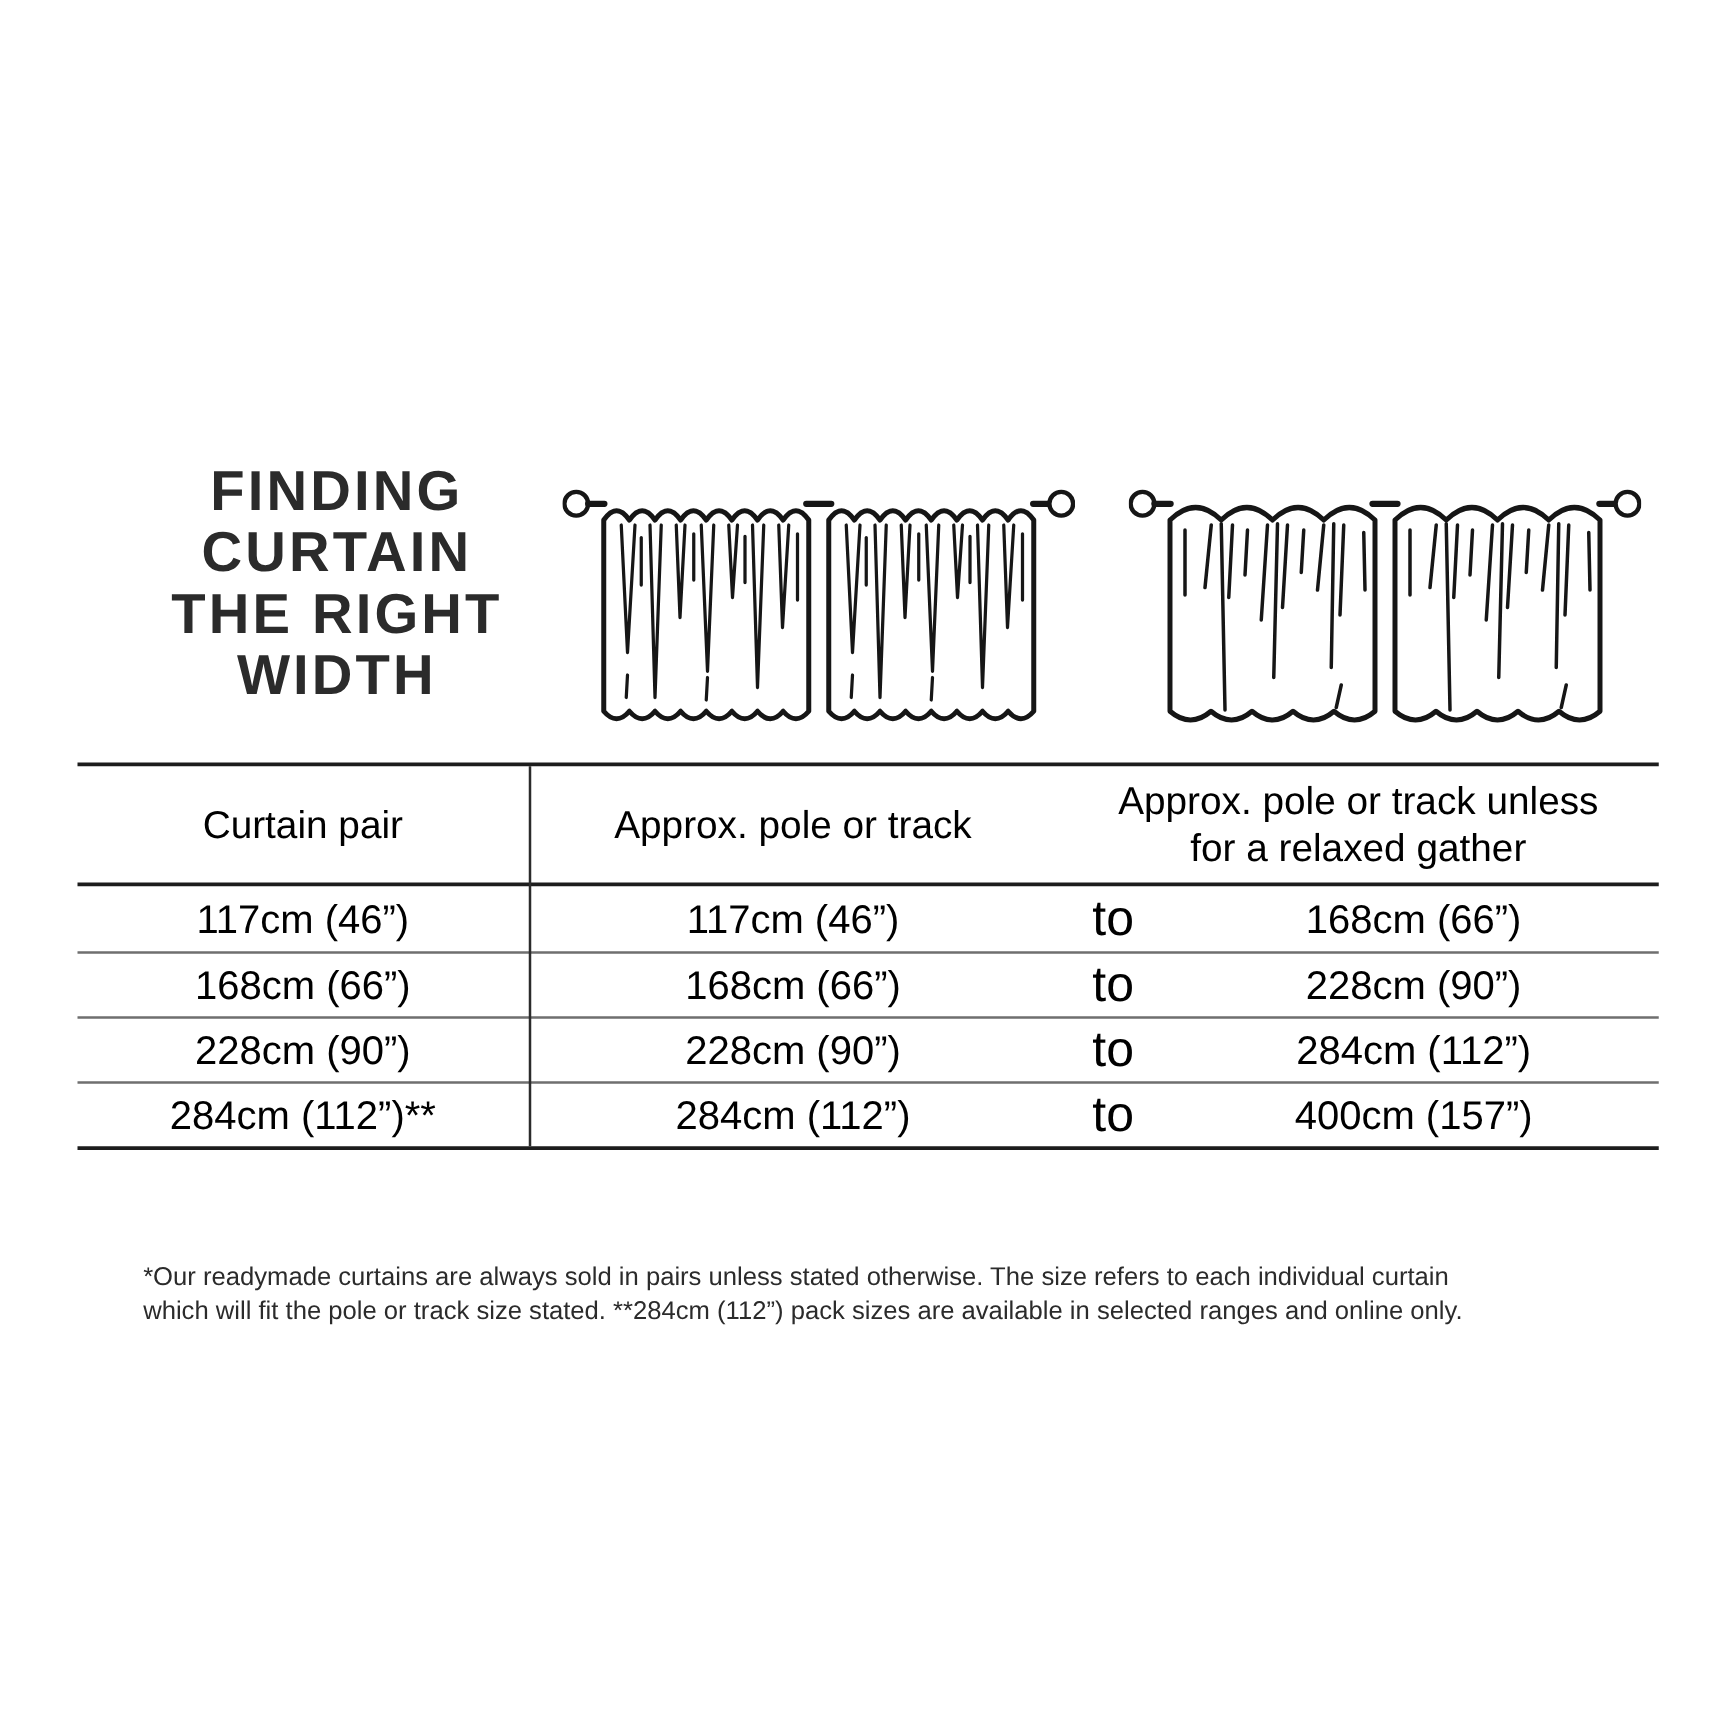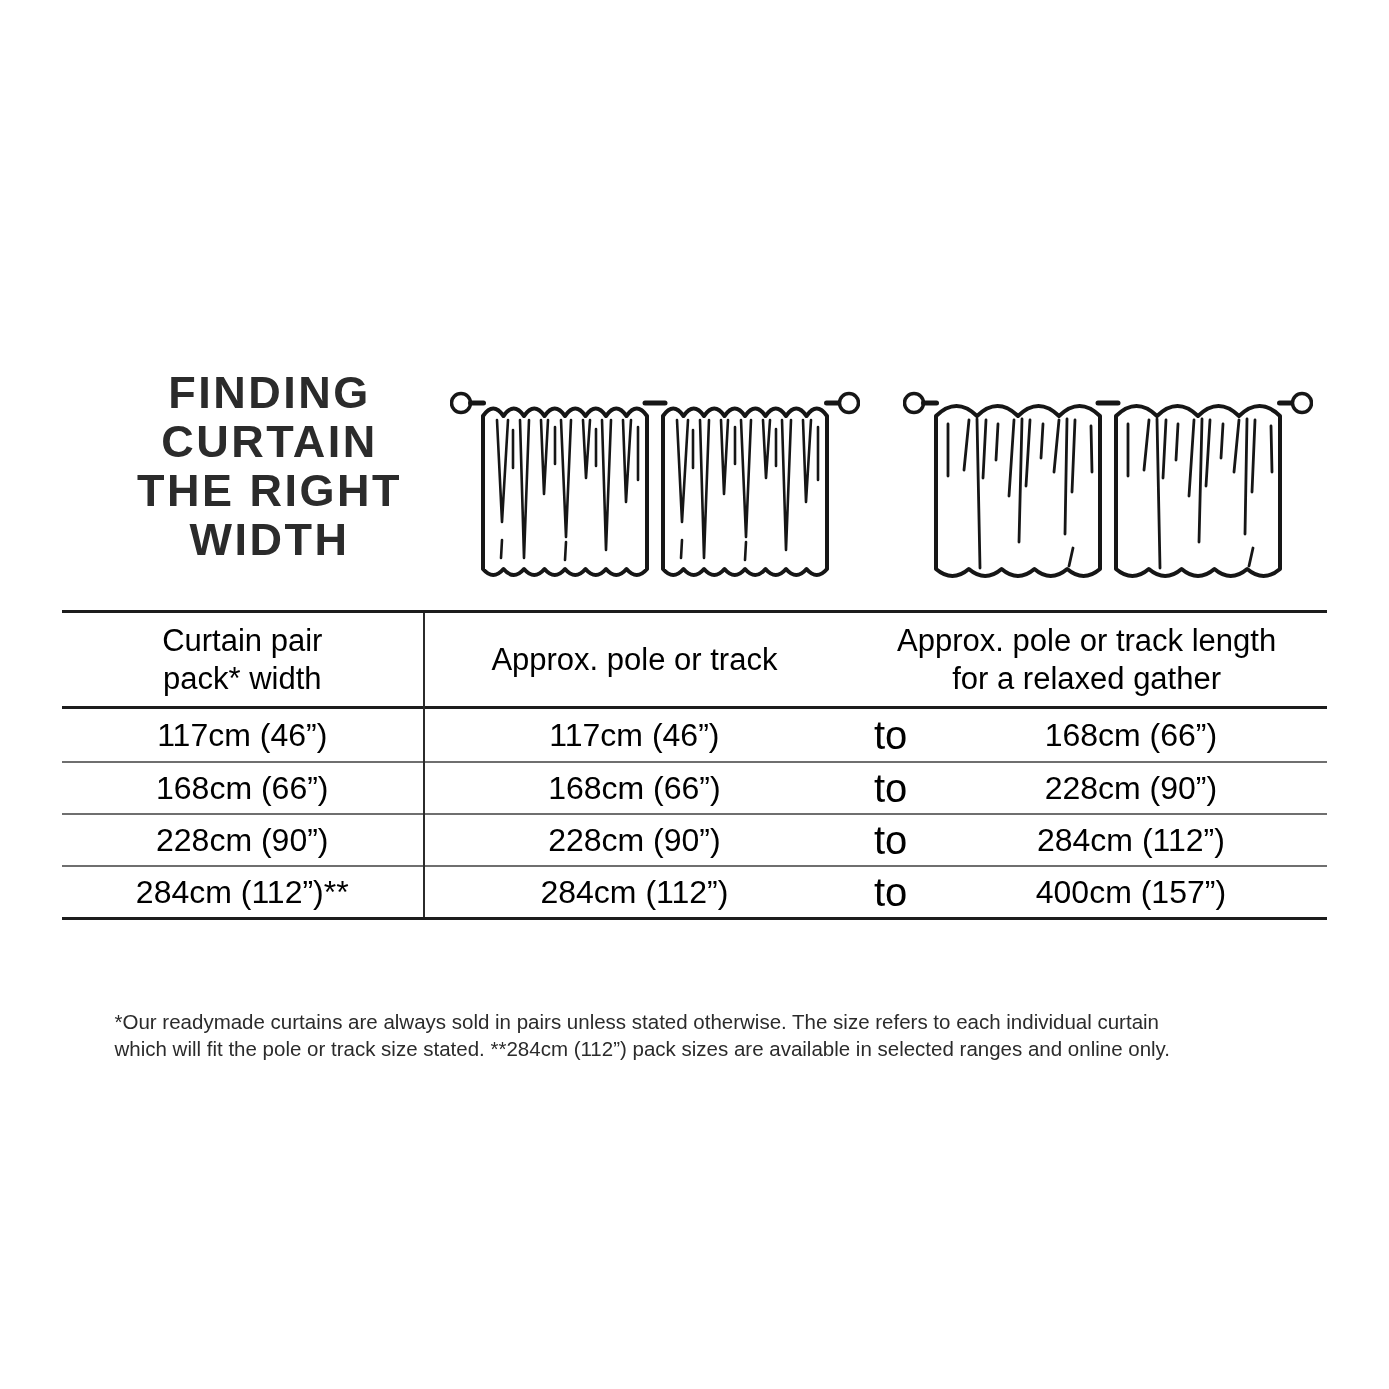--- a/index.html
+++ b/index.html
@@ -152,27 +152,26 @@
       </g>
     </svg>
   </div>
 
   <div class="size-table">
     <div class="col-divider"></div>
 
     <div class="trow head">
       <div class="cell">
         <span>Curtain pair</span>
-        <span>pack* width</span>
       </div>
       <div class="cell">
         <span>Approx. pole or track</span>
       </div>
       <div class="cell span-right">
-        <span>Approx. pole or track length</span>
+        <span>Approx. pole or track unless</span>
         <span>for a relaxed gather</span>
       </div>
     </div>
 
     <div class="trow body">
       <div class="cell">117cm (46”)</div>
       <div class="cell">117cm (46”)</div>
       <div class="cell to">to</div>
       <div class="cell">168cm (66”)</div>
     </div>

